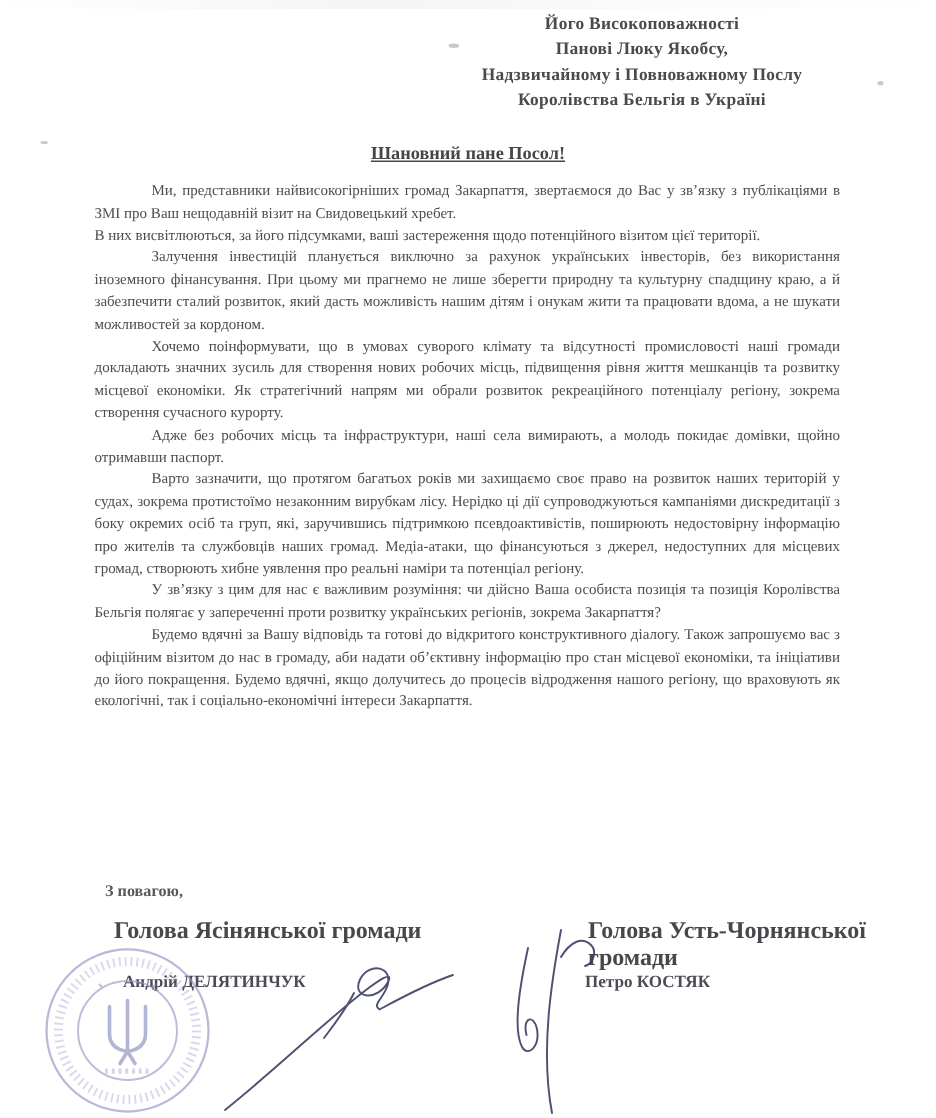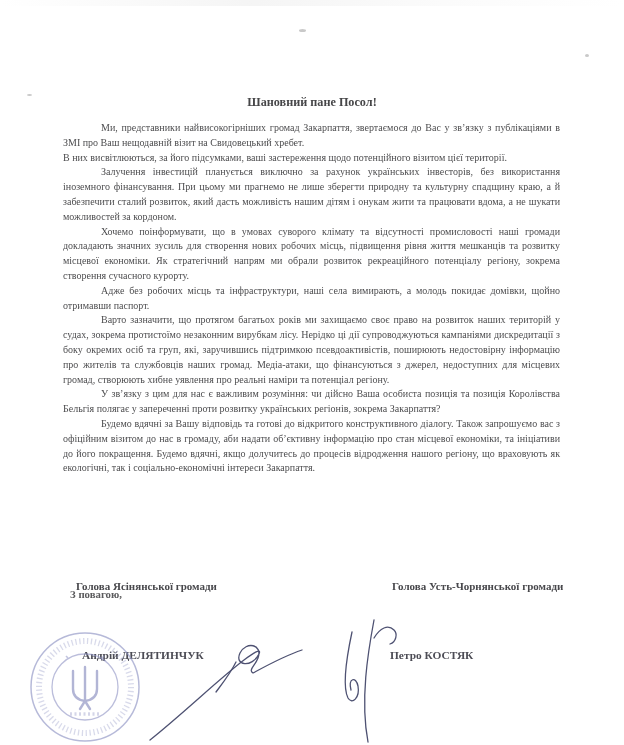--- a/index.html
+++ b/index.html
@@ -17,34 +17,34 @@
     background:linear-gradient(90deg,#ffffff 0%,#eeeeee 40%,#f8f8f8 70%,#ffffff 100%);
     opacity:.6;
   }
   .recipient{
     position:absolute;top:7px;right:36px;width:320px;
     text-align:center;font-weight:bold;font-size:11.6px;line-height:17px;
     color:#4a4a4c;letter-spacing:.2px;
   }
   .salutation{
     position:absolute;top:95px;left:0;width:100%;
-    text-align:center;font-weight:bold;font-size:12.2px;color:#464648;
+    text-align:center;font-weight:bold;font-size:12.2px;color:#464648;text-decoration:underline;
   }
   .letter-body{
     position:absolute;top:121px;left:63px;right:64px;
     font-size:10px;line-height:14.8px;text-align:justify;
     color:#4d4d4f;
   }
   .letter-body p{margin:0;text-indent:38px;}
   .letter-body p.no-indent{text-indent:0;}
   .closing{
     position:absolute;left:70px;top:588px;
     font-size:10.8px;color:#5a5a5c;font-weight:bold;
   }
-  .sig-title{position:absolute;top:580px;font-weight:bold;font-size:11px;color:#48484c;}
+  .sig-title{position:absolute;top:612px;font-weight:bold;font-size:16px;color:#48484c;}
   .sig-title.left{left:76px;}
   .sig-title.right{left:356px;margin-left:36px;}
   .sig-name{position:absolute;top:649px;font-weight:bold;font-size:11.4px;color:#4c4c55;}
   .sig-name.left{left:82px;}
   .sig-name.right{left:390px;}
   .stamp{position:absolute;left:26px;top:630px;width:118px;height:115px;opacity:.78;}
   .signatures{position:absolute;left:0;top:600px;width:624px;height:145px;}
   .speck{position:absolute;background:#c9c9c9;border-radius:50%;}
   .speck.s1{left:299px;top:29px;width:7px;height:3px;}
   .speck.s2{left:585px;top:54px;width:4px;height:3px;}
@@ -52,20 +52,26 @@
 </style>
 </head>
 <body>
 
 <div class="page">
   <div class="edge-shade"></div>
   <span class="speck s1"></span>
   <span class="speck s2"></span>
   <span class="speck s3"></span>
 
+  <div class="recipient">
+    <div>Його Високоповажності</div>
+    <div>Панові Люку Якобсу,</div>
+    <div>Надзвичайному і Повноважному Послу</div>
+    <div>Королівства Бельгія в Україні</div>
+  </div>
 
   <div class="salutation">Шановний пане Посол!</div>
 
   <div class="letter-body">
     <p>Ми, представники найвисокогірніших громад Закарпаття, звертаємося до Вас у зв’язку з публікаціями в ЗМІ  про Ваш нещодавній візит на Свидовецький хребет.</p>
     <p class="no-indent">В них висвітлюються, за його підсумками,  ваші застереження щодо потенційного візитом цієї території.</p>
     <p>Залучення інвестицій планується виключно за рахунок українських інвесторів, без використання іноземного фінансування. При цьому ми прагнемо не лише зберегти природну та культурну спадщину краю, а й забезпечити сталий розвиток, який дасть можливість нашим дітям і онукам жити та працювати вдома, а не шукати можливостей за кордоном.</p>
     <p>Хочемо поінформувати, що в умовах суворого клімату та відсутності промисловості наші громади докладають значних зусиль для створення нових робочих місць, підвищення рівня життя мешканців та розвитку місцевої економіки. Як стратегічний напрям ми обрали розвиток рекреаційного потенціалу регіону, зокрема створення сучасного курорту.</p>
     <p>Адже без робочих місць та інфраструктури, наші села вимирають, а молодь покидає домівки, щойно отримавши паспорт.</p>
     <p>Варто зазначити, що протягом багатьох років ми захищаємо своє право на розвиток наших територій у судах, зокрема протистоїмо незаконним вирубкам лісу. Нерідко ці дії супроводжуються кампаніями дискредитації з боку окремих осіб та груп, які, заручившись підтримкою псевдоактивістів, поширюють недостовірну інформацію про жителів та службовців наших громад. Медіа-атаки, що фінансуються з джерел, недоступних для місцевих громад, створюють хибне уявлення про реальні наміри та потенціал регіону.</p>

